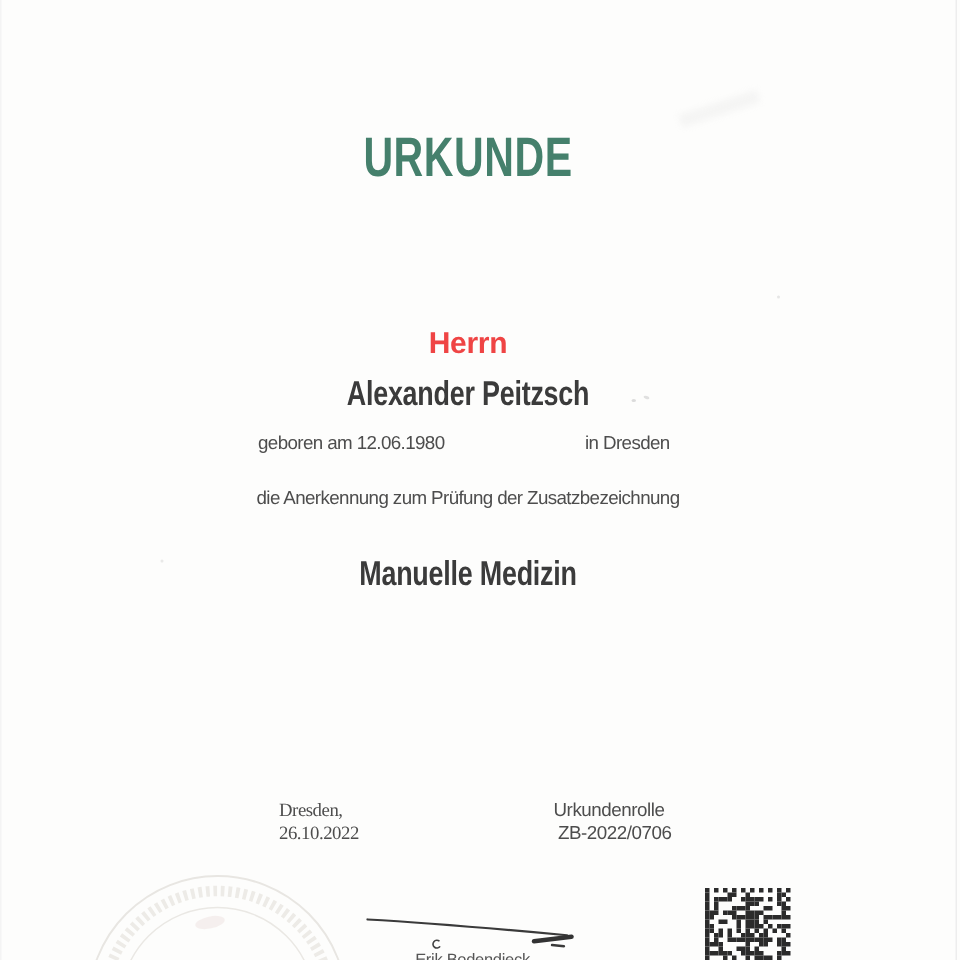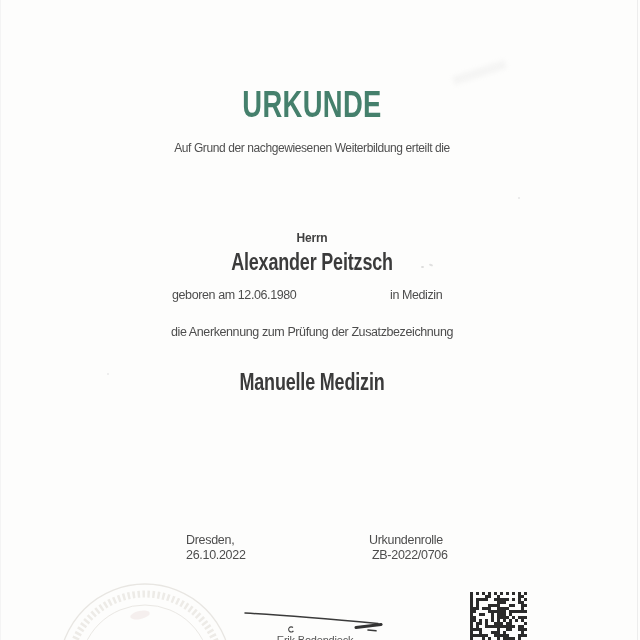--- a/index.html
+++ b/index.html
@@ -9,30 +9,30 @@
     font-family:"Liberation Sans", sans-serif;
     color:#4a4a4a;
   }
   .abs{position:absolute;}
   .centered{left:0;right:16px;text-align:center;}
   .intro{top:141px;font-size:12px;line-height:15.8px;letter-spacing:-0.4px;color:#4f4f4f;}
   .title{
     top:84px;font-size:37px;font-weight:bold;letter-spacing:0.5px;
     transform:scaleX(0.74);color:#45806C;
   }
-  .salutation{top:218px;font-size:12px;font-weight:bold;color:#404040;letter-spacing:-0.2px;margin-top:13px;}
+  .salutation{top:218px;font-size:20px;font-weight:bold;color:#ef4444;letter-spacing:-0.2px;}
   .big-name{
     font-size:23px;font-weight:bold;color:#3b3b3b;letter-spacing:-0.2px;
     transform:scaleX(0.78);
   }
   .recipient{top:249px;}
   .qualification{top:369px;}
   .bodytext{font-size:12.5px;letter-spacing:-0.4px;color:#4d4d4d;}
   .award{top:325px;}
-  .issue-block{left:186px;top:533px;font-size:12.5px;line-height:15px;letter-spacing:-0.3px;color:#4d4d4d;}
+  .issue-block{left:186px;top:533px;font-size:12.5px;line-height:15px;letter-spacing:-0.3px;color:#4d4d4d;font-family:Liberation Serif, serif;}
   .roll-block{left:369px;top:533px;font-size:12.5px;line-height:15px;letter-spacing:-0.3px;color:#4d4d4d;}
   .roll-number{padding-left:3px;}
   .sig-name{
     top:634px;left:240px;width:150px;text-align:center;
     font-size:11px;color:#555;letter-spacing:-0.2px;
   }
   .dm{left:470px;top:592px;width:57px;height:57px;}
   .dm span{position:absolute;width:3px;height:3px;background:#2b2b2b;}
   .speck{position:absolute;background:#c4c4c4;border-radius:50%;}
   .streak{
@@ -41,29 +41,28 @@
   }
   .edge-r{position:absolute;left:637px;top:0;width:1px;height:640px;background:#ededed;}
   .edge-l{position:absolute;left:0;top:0;width:1px;height:640px;background:#f4f4f4;}
 </style>
 </head>
 <body>
 
 <div class="abs centered title" style="color: rgb(69, 128, 108);">URKUNDE</div>
 
 <div class="abs centered intro">
-  <div>Auf Grund der nachgewiesenen Weiterbildung erteilt die</div>
 </div>
 
 <div class="abs centered salutation">Herrn</div>
 
 <div class="abs centered big-name recipient">Alexander Peitzsch</div>
 
 <div class="abs bodytext" style="left:172px;top:288px;">geboren am 12.06.1980</div>
-<div class="abs bodytext" style="left:390px;top:288px;">in Medizin</div>
+<div class="abs bodytext" style="left:390px;top:288px;">in Dresden</div>
 
 <div class="abs centered bodytext award">die Anerkennung zum Prüfung der Zusatzbezeichnung</div>
 
 <div class="abs centered big-name qualification">Manuelle Medizin</div>
 
 <div class="abs issue-block">
   <div>Dresden,</div>
   <div>26.10.2022</div>
 </div>
 

